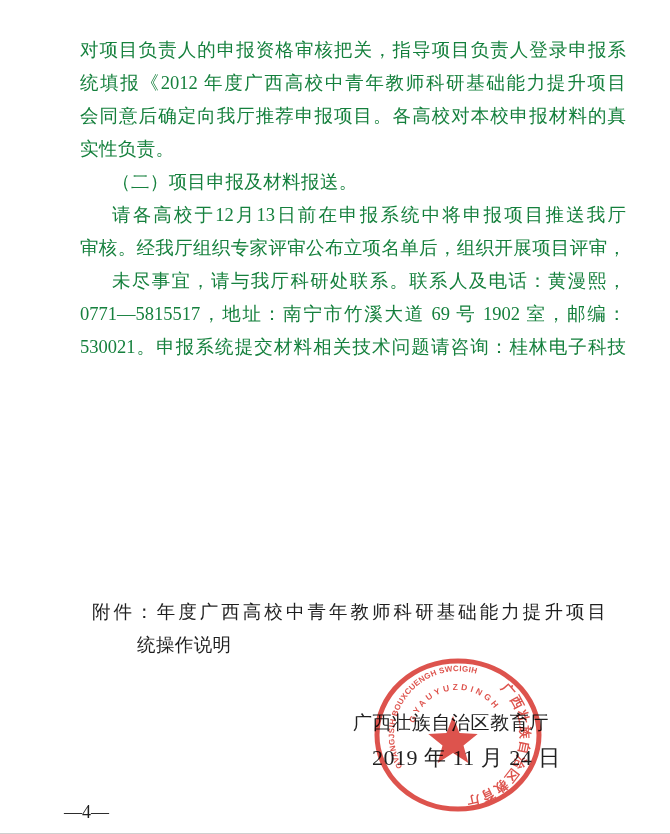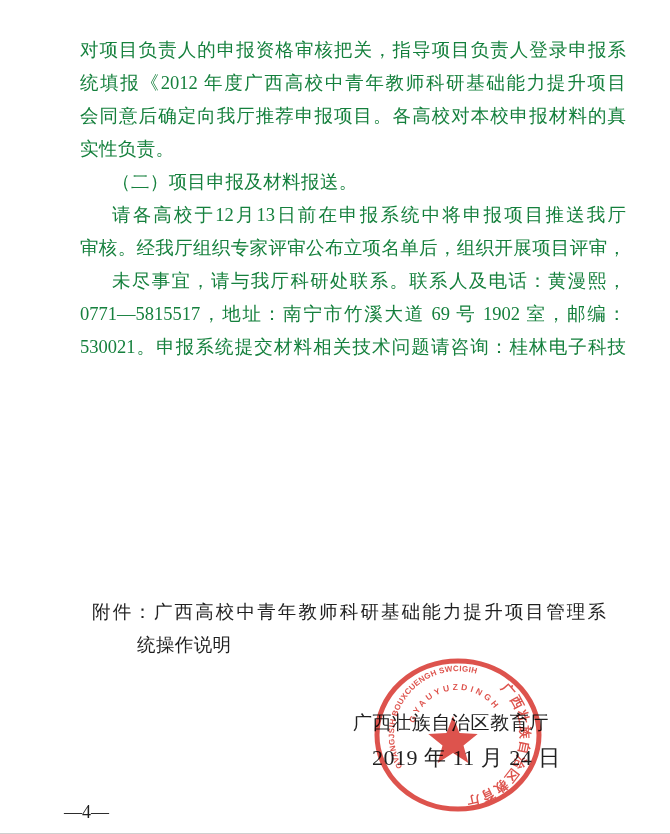--- a/index.html
+++ b/index.html
@@ -66,21 +66,21 @@
     <div class="line">实性负责。</div>
     <div class="line i">（二）项目申报及材料报送。</div>
     <div class="line i f">请各高校于12月13日前在申报系统中将申报项目推送我厅</div>
     <div class="line f">审核。经我厅组织专家评审公布立项名单后，组织开展项目评审，</div>
     <div class="line i f">未尽事宜，请与我厅科研处联系。联系人及电话：黄漫熙，</div>
     <div class="line f">0771—5815517，地址：南宁市竹溪大道 69 号 1902 室，邮编：</div>
     <div class="line f">530021。申报系统提交材料相关技术问题请咨询：桂林电子科技</div>
   </div>
 
   <div class="attachment">
-    <div class="line f attach-1">附件：广西高校中青年教师科研基础能力提升项目管理系</div>
+    <div class="line f attach-1">附件：年度广西高校中青年教师科研基础能力提升项目</div>
     <div class="line attach-2">统操作说明</div>
   </div>
 
   <div class="signature">
     <div class="sig-org">广西壮族自治区教育厅</div>
     <div class="sig-date">2019 年 11 月 24 日</div>
   </div>
 
   <svg class="seal" viewBox="0 0 184 168" xmlns="http://www.w3.org/2000/svg">
     <defs>

